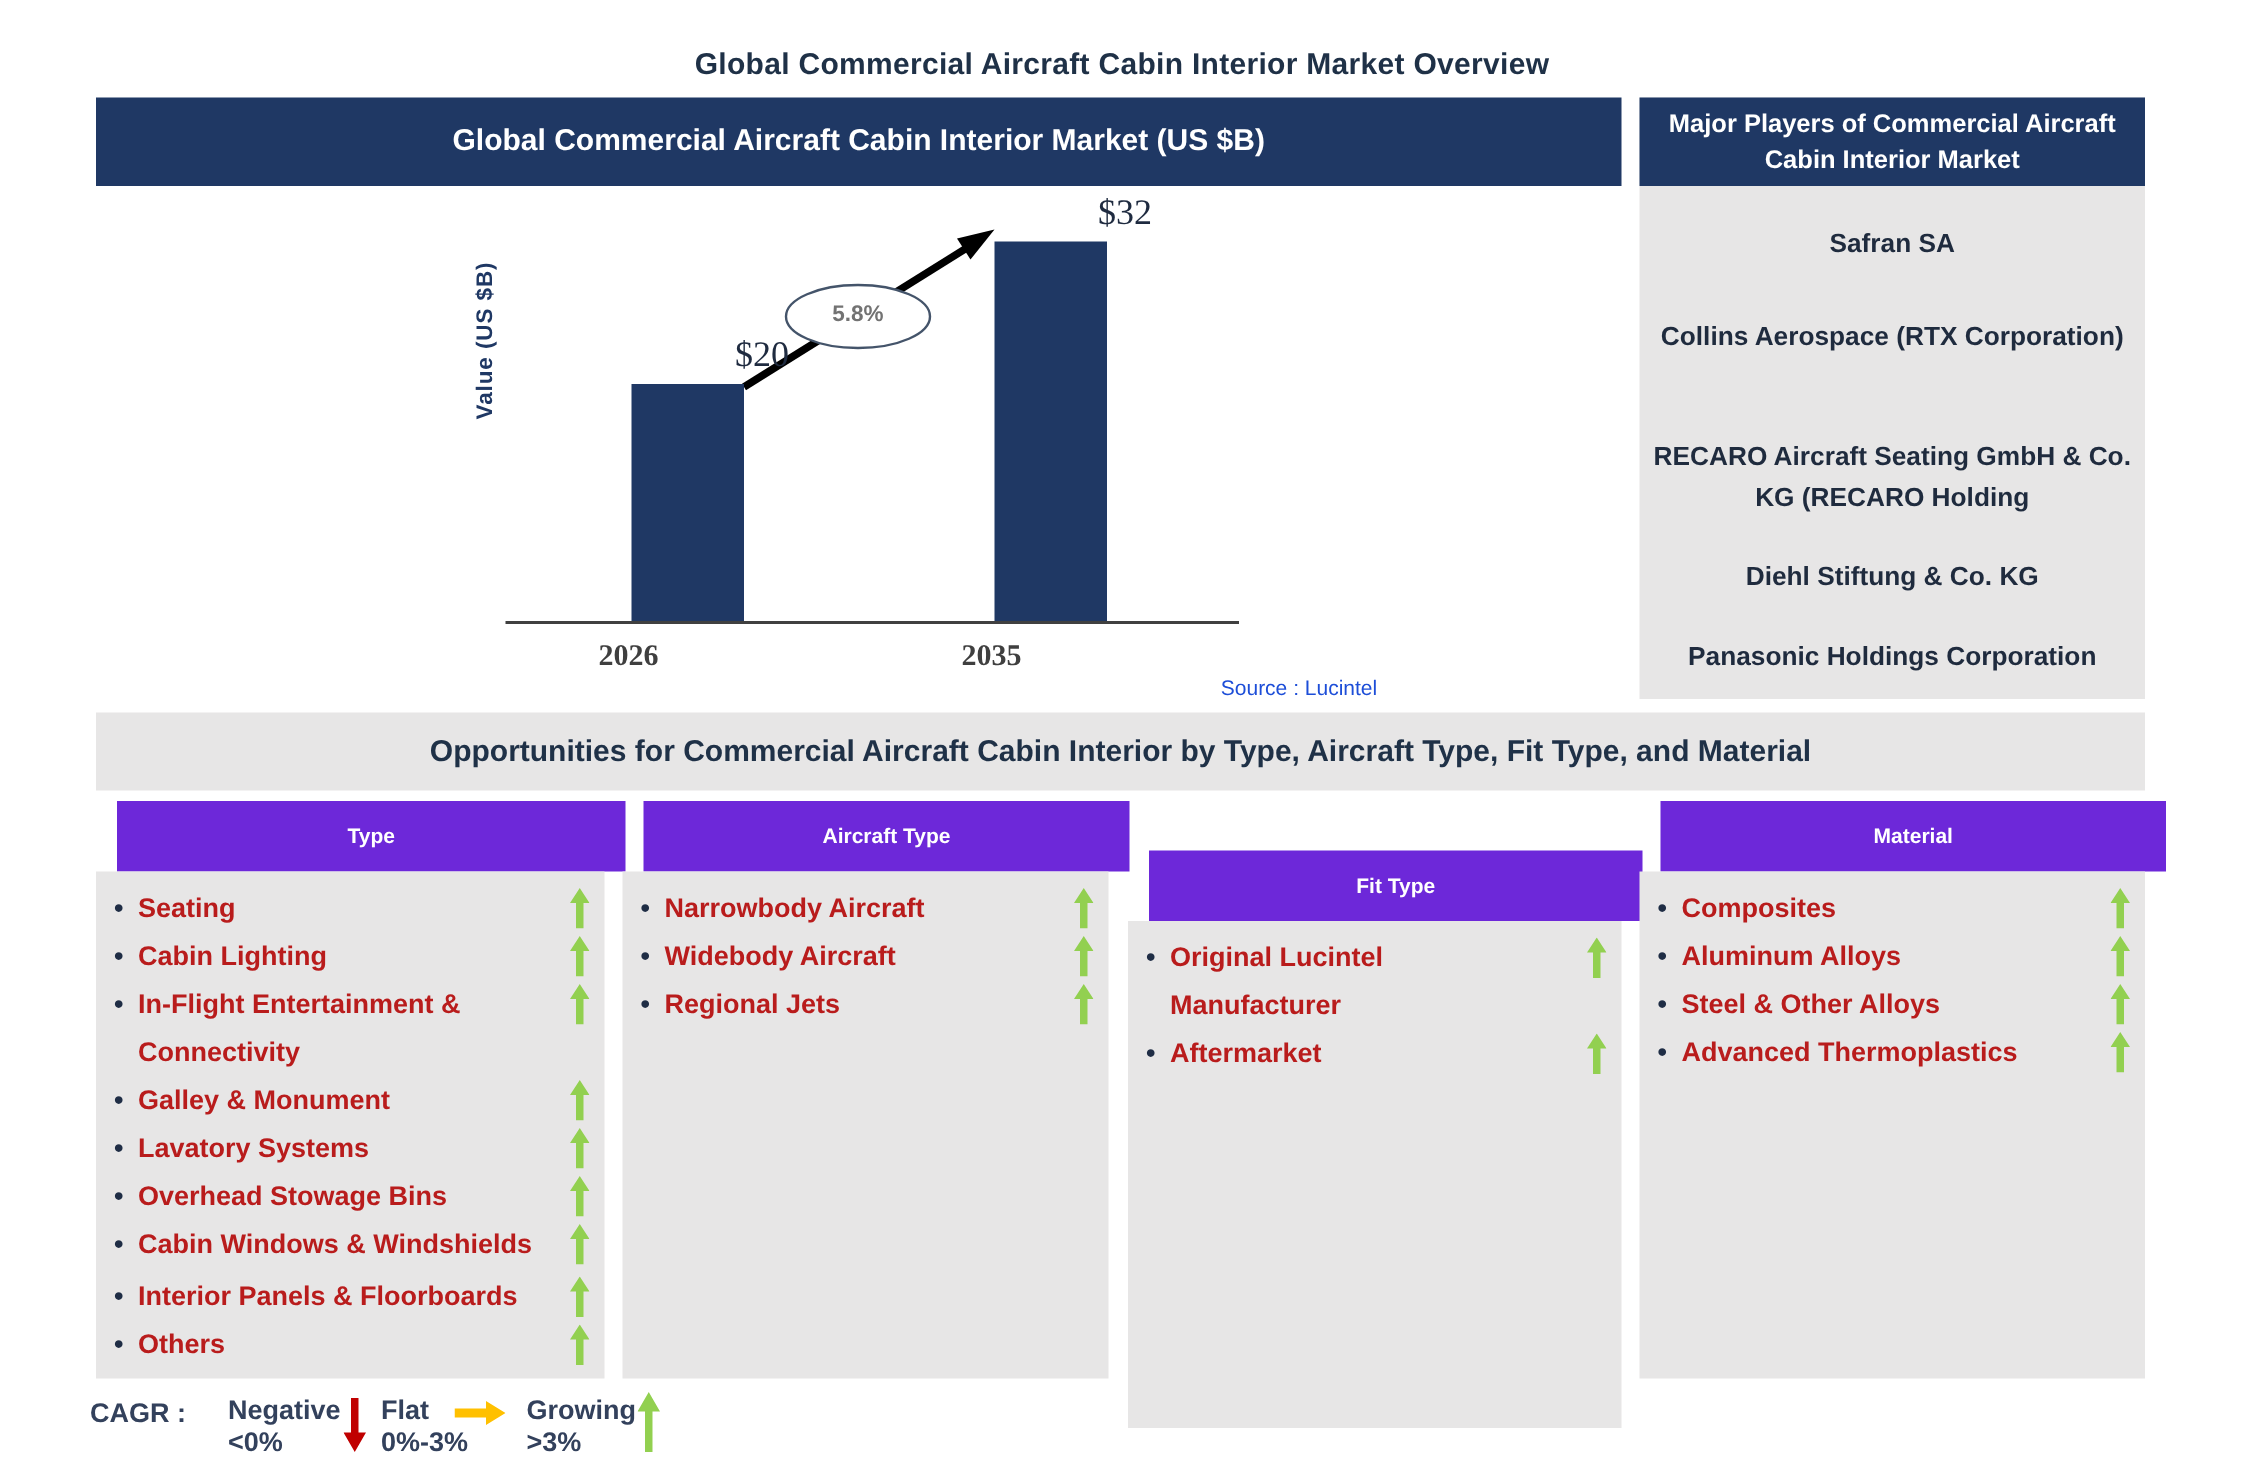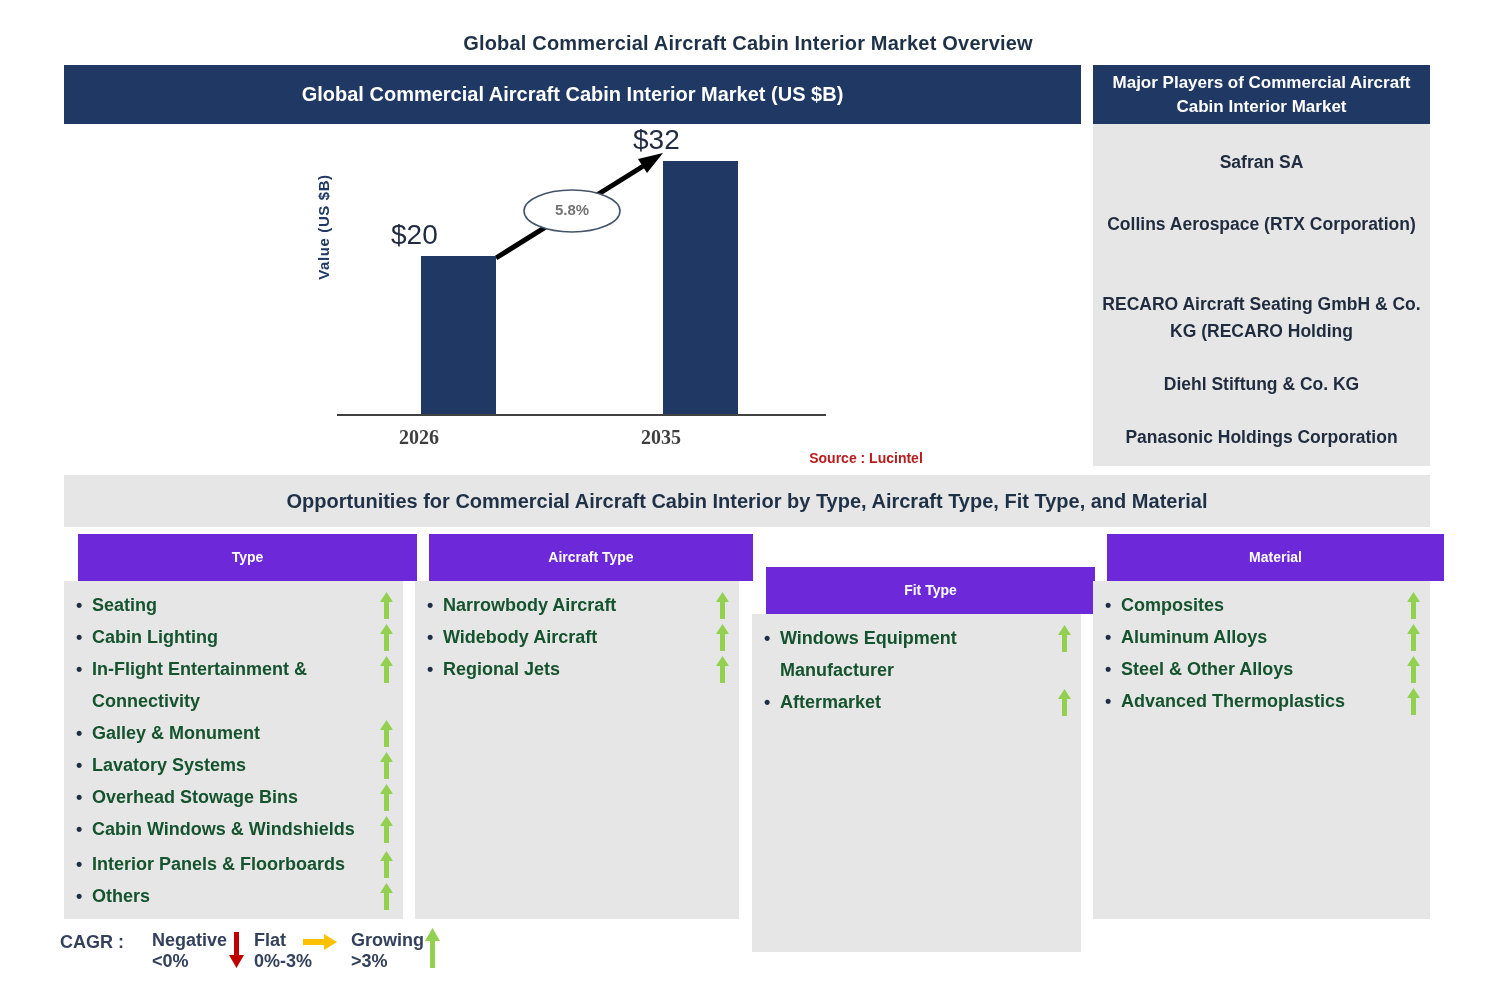--- a/index.html
+++ b/index.html
@@ -19,34 +19,34 @@
 
   .ylabel { left:176px; top:93px; width:170px; height:20px; text-align:center;
     transform:rotate(-90deg); font-size:15px; font-weight:bold; color:#1f3864; letter-spacing:0.6px; }
 
   .axis-line { left:273px; top:290px; width:489px; height:2px; background:#404040; }
 
   .chart-bar { position:absolute; bottom:56px; background:#1f3864; }
   .bar-2026 { left:357px; width:75px;padding-left:12px; }
   .bar-2035 { left:599px; width:75px; }
   .bar-value { position:absolute; bottom:100%; margin-bottom:5px; left:-30px; right:-30px;
-    text-align:left; font-family:Liberation Sans, sans-serif; font-size:28px; color:#1f2b40; }
+    text-align:right; font-family:Liberation Serif, serif; font-size:24px; color:#1f2b40; }
 
   .x-tick { position:absolute; top:302px; width:120px; text-align:left;
     font-family:"Liberation Serif", serif; font-size:20px; font-weight:bold; color:#3f3f3f; }
   .tick-2026 { left:335px; }
   .tick-2035 { left:577px; }
 
   .trend-svg { left:0; top:0; width:1017px; height:346px; }
 
   .cagr-label { left:461px; top:77px; width:94px; text-align:center;
     font-size:15px; font-weight:bold; color:#737373; }
 
   .source-note { left:712px; top:326px; width:180px; text-align:center;
-    font-size:14px; font-weight:bold; color:#b91c1c; }
+    font-size:14px; font-weight:normal; color:#1d4ed8; }
 
   
   .players-panel { left:1093px; top:65px; width:337px; height:401px; background:#e7e6e6; }
   .players-header { left:0; top:0; width:100%; height:59px; background:#1f3864;
     color:#ffffff; font-size:17px; font-weight:bold; text-align:center;
     line-height:24px; padding:6px 14px 0 14px; }
   .company { position:absolute; left:0; width:100%; text-align:center; padding:0 4px;
     font-size:17.5px; font-weight:bold; color:#1f2b3e; line-height:27px; }
 
   
@@ -60,21 +60,21 @@
   .col-4 { left:1093px; width:337px; }
   .col-header { position:absolute; left:14px; top:0; width:100%; height:47px; background:#6d28d9;
     color:#ffffff; font-size:14px; font-weight:bold; text-align:center; line-height:47px; }
   .col-body { position:absolute; left:0; top:47px; width:100%; height:338px; background:#e7e6e6;
     padding:8px 8px 0 12px; }
 
   .item { display:flex; align-items:flex-start; position:relative; }
   .bullet { width:16px; flex:0 0 16px; font-weight:bold; color:#1f2d45; line-height:32px; font-size:18px; }
   .bullet::before { content:"\2022"; }
   .itext { flex:1 1 auto; }
-  .itext .ln { display:block; font-size:18px; font-weight:bold; color:#14532d; line-height:32px; white-space:nowrap; }
+  .itext .ln { display:block; font-size:18px; font-weight:bold; color:#b91c1c; line-height:32px; white-space:nowrap; }
   .item svg.uparrow { flex:0 0 13px; margin:3px 2px 0 4px; }
 
   
   .legend { left:0; top:926px; width:520px; height:52px; }
   .lg-text { position:absolute; font-size:18px; font-weight:600; color:#33415c; line-height:21px; }
   .lg-cagr   { left:60px;  top:6px; }
   .lg-neg    { left:152px; top:4px; }
   .lg-red    { position:absolute; left:229px; top:6px; }
   .lg-flat   { left:254px; top:4px; }
   .lg-orange { position:absolute; left:303px; top:8px; }
@@ -247,21 +247,21 @@
       </div>
   </div>
 </div>
 
 <div class="abs opp-col col-3">
   <div class="col-header">Fit Type</div>
   <div class="col-body">
     <div class="item">
         <span class="bullet"></span>
         <span class="itext">
-          <span class="ln">Windows Equipment</span>
+          <span class="ln">Original Lucintel</span>
           <span class="ln">Manufacturer</span>
         </span>
         <svg class="uparrow" width="13" height="27" viewBox="0 0 13 27">
           <polygon points="6.5,0 13,10 9,10 9,27 4,27 4,10 0,10" fill="#92d050"></polygon>
         </svg>
       </div>
     <div class="item">
         <span class="bullet"></span>
         <span class="itext">
           <span class="ln">Aftermarket</span>

